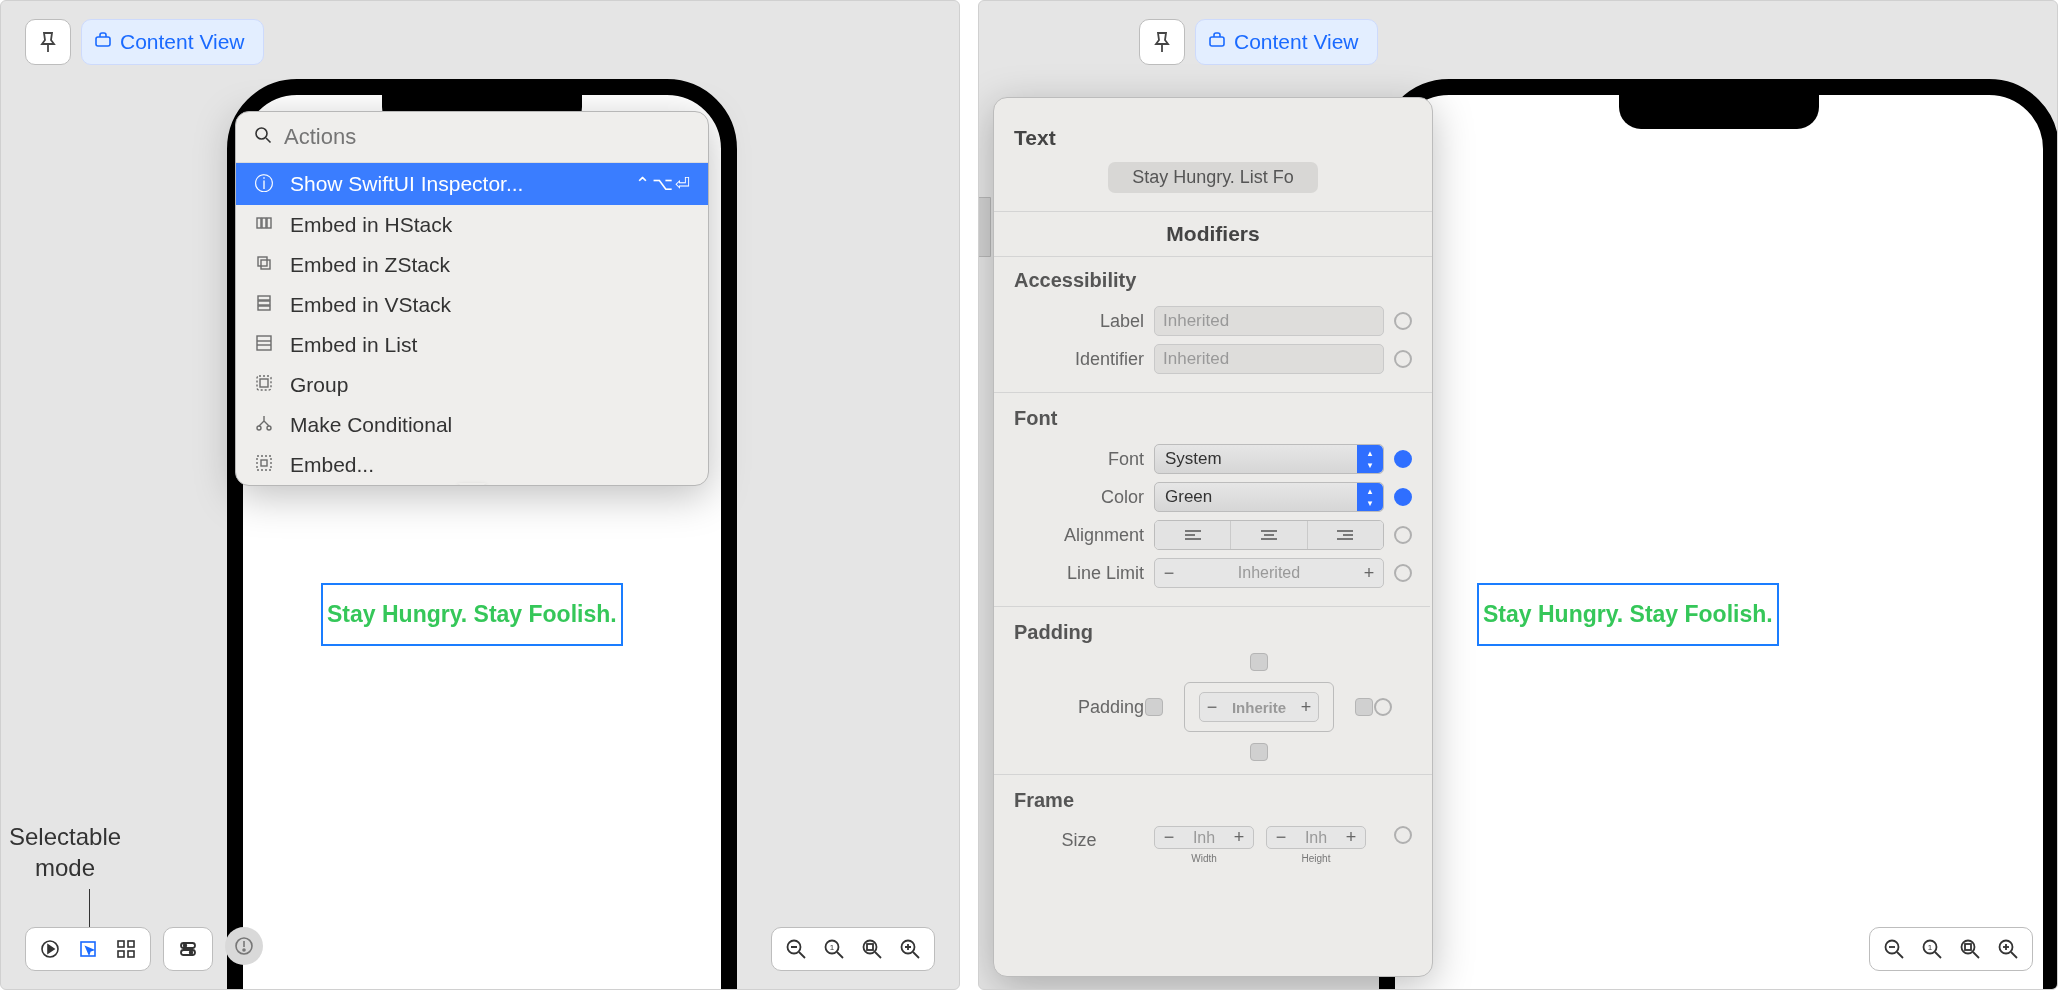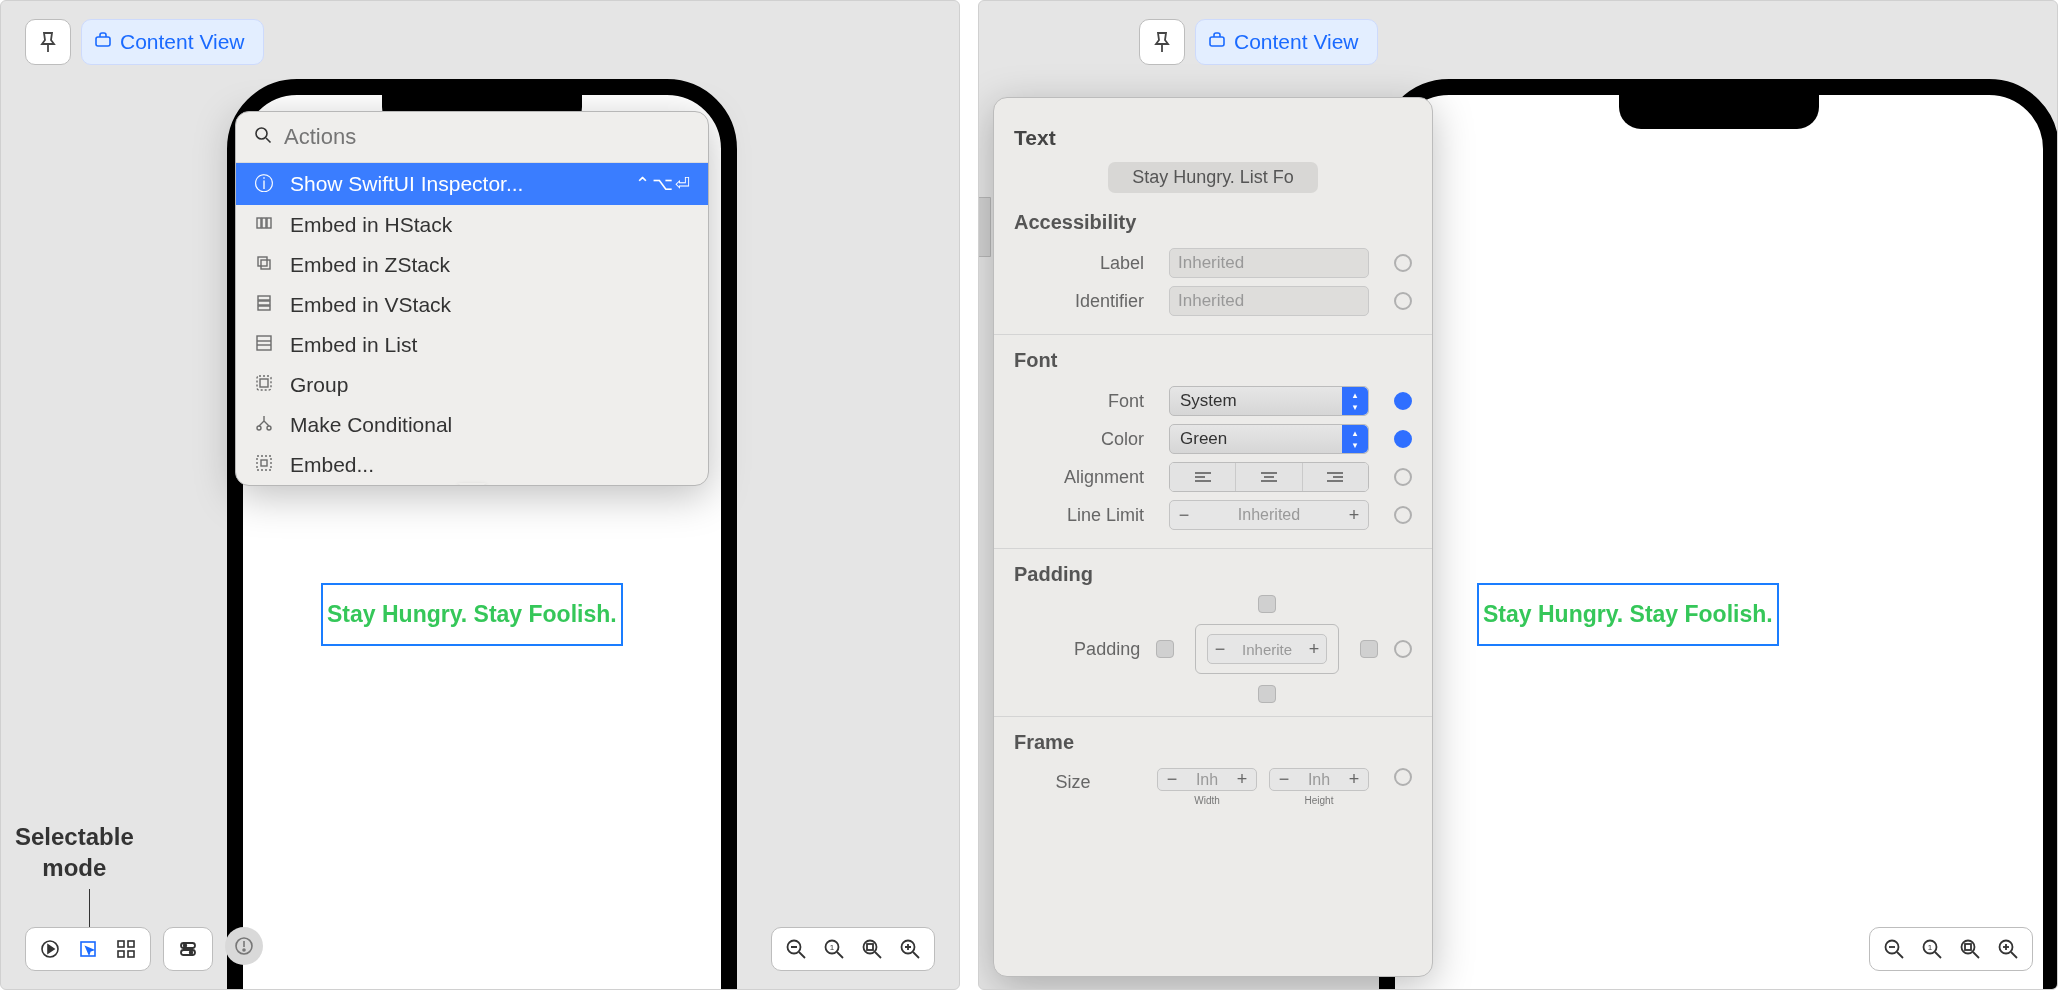--- a/index.html
+++ b/index.html
@@ -166,26 +166,25 @@
     padding: 0 8px;
     gap: 6px;
     z-index: 50;
   }
   .zbtn { width: 32px; height: 32px; display:flex; align-items:center; justify-content:center; cursor:pointer; }
   .zbtn svg { width: 22px; height: 22px; stroke: #333; fill: none; stroke-width: 1.8; }
 
   
   .sel-label {
     position: absolute;
-    left: 14px; top: 820px;
+    left: 8px; top: 820px;
     font-size: 24px; color: #333;
     text-align: center;
     line-height: 1.3;
     z-index: 40;
-    font-weight: bold;
   }
   .sel-line {
     position: absolute;
     left: 88px; top: 888px;
     width: 1px; height: 46px;
     background: #333;
     z-index: 40;
   }
 
   
@@ -228,21 +227,21 @@
     border-bottom: 1px solid #d4d4d4;
     padding: 10px 0;
     margin: 0 -14px 12px -14px;
   }
   .insp-group-title { font-size: 20px; font-weight: 700; color: #555; margin: 12px 6px 10px 6px; }
   .insp-divider { border-top: 1px solid #d4d4d4; margin: 14px -14px; }
 
   .insp-row {
     display: flex; align-items: center;
     padding: 4px 6px;
-    gap: 25px;
+    gap: 10px;
   }
   .insp-label {
     width: 130px; text-align: right;
     font-size: 18px; color: #666;
   }
   .insp-field {
     flex: 1;
     height: 30px;
     background: #dedddb;
     border: 1px solid #c9c9c9;
@@ -308,21 +307,21 @@
     position:absolute; left:30px; top:20px; right:30px; bottom:20px;
     border:1px solid #bcbcbc; border-radius:6px;
     display:flex; align-items:center; justify-content:center;
   }
   .pad-stepper {
     height:30px; width: 120px;
     display:flex; align-items:center;
     border:1px solid #c4c4c4; border-radius:5px; background:#e6e6e6;
   }
   .pad-stepper .sbtn { width:24px; text-align:center; color:#666; font-size:18px;}
-  .pad-stepper .sval { flex:1; text-align:center; color:#999; font-size:15px; }
+  .pad-stepper .sval { flex:1; text-align:center; color:#999; font-size:15px;font-weight:bold; }
   .pad-knob {
     position:absolute; width:18px; height:18px;
     background:#d0d0d0; border:1px solid #b5b5b5; border-radius:4px;
   }
   .pad-knob.top { top:-9px; left:50%; transform:translateX(-50%);}
   .pad-knob.bottom { bottom:-9px; left:50%; transform:translateX(-50%);}
   .pad-knob.left { left:-9px; top:50%; transform:translateY(-50%);}
   .pad-knob.right { right:-9px; top:50%; transform:translateY(-50%);}
 
   .size-double {
@@ -565,20 +564,21 @@
   <div class="hero-text" style="left:498px;">Stay Hungry. Stay Foolish.</div>
 
   <div class="dock-tab" style="left:-6px; top:196px;"></div>
 
   <div class="inspector" style="left:14px;">
     <div class="insp-tail"></div>
 
     <div class="insp-title">Text</div>
     <div class="insp-chip">Stay Hungry. List Fo</div>
 
+    <div class="insp-sec-title-center">Modifiers</div>
 
     <div class="insp-group-title">Accessibility</div>
     <div class="insp-row">
       <div class="insp-label">Label</div>
       <div class="insp-field">
           <span>Inherited</span>
         </div>
       <div class="dot"></div>
     </div>
     <div class="insp-row">

